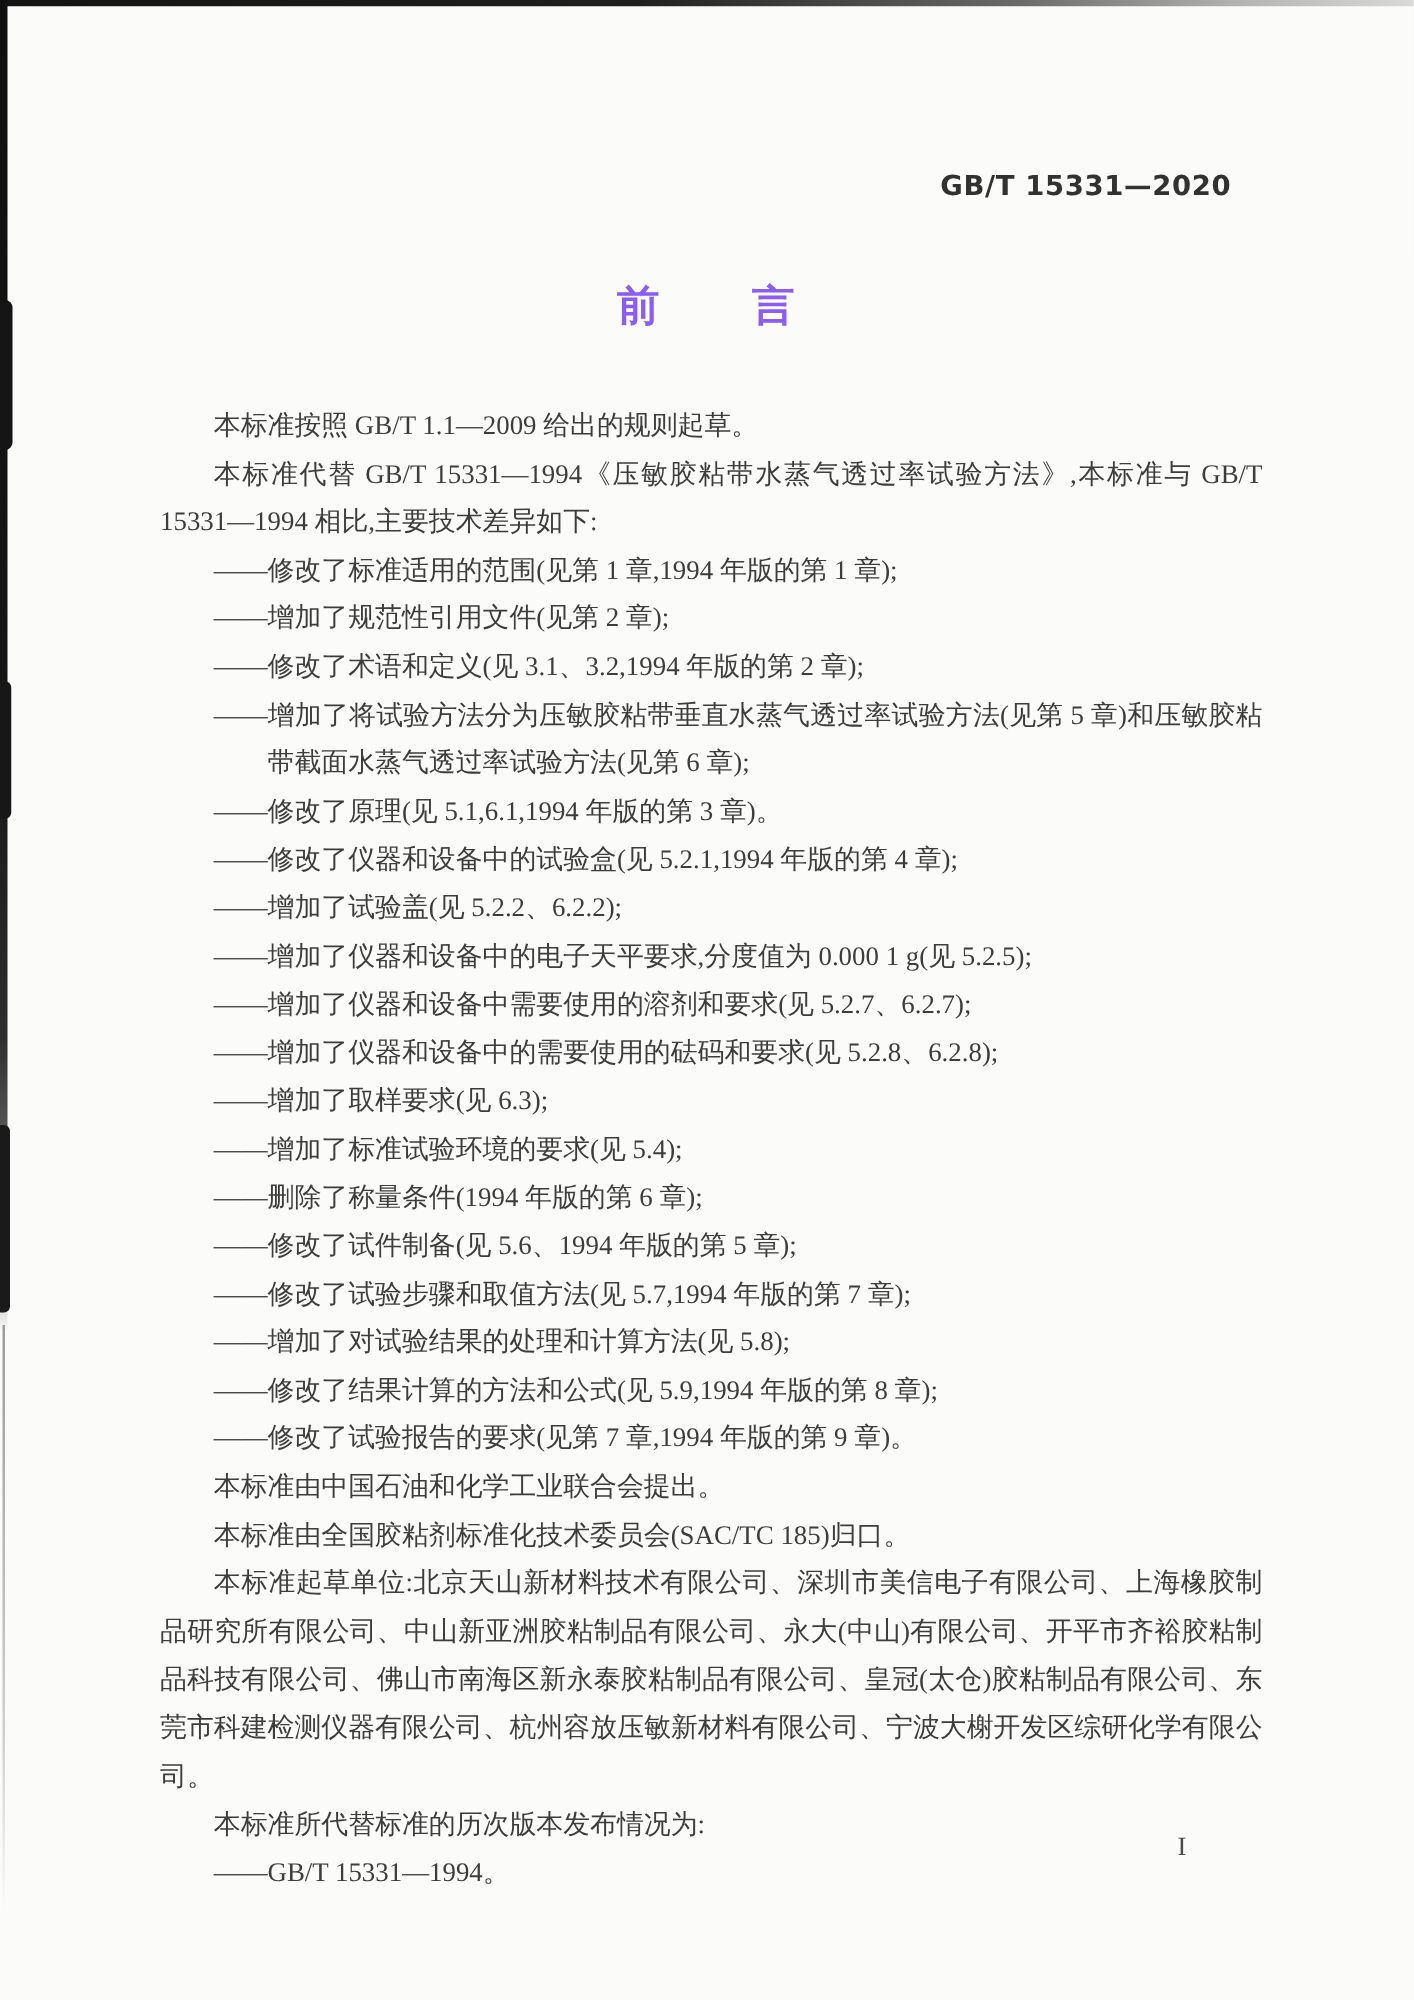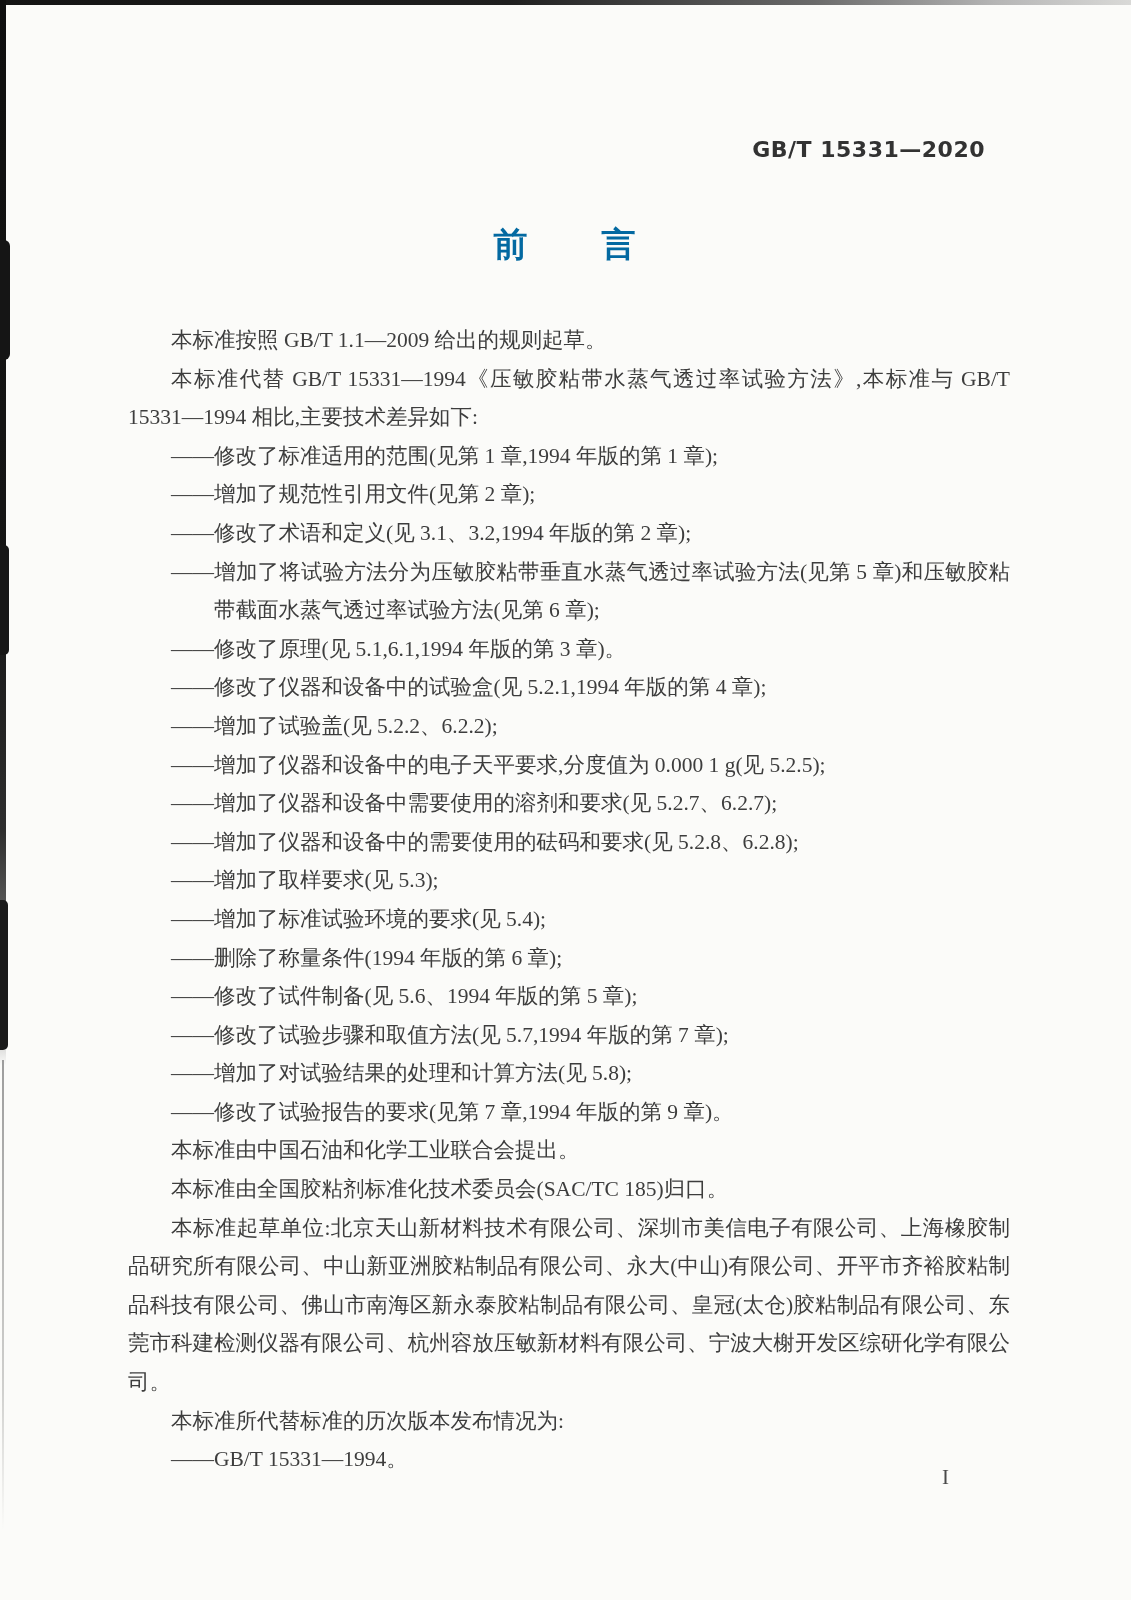--- a/index.html
+++ b/index.html
@@ -34,21 +34,21 @@
   .header-code{
     position:absolute;top:137px;right:146px;
     font-family:"DejaVu Sans","Liberation Sans",sans-serif;
     font-weight:bold;font-size:22px;letter-spacing:0.5px;
     color:#323232;
   }
   .doc-title{
     position:absolute;top:222px;left:0;width:1131px;
     text-align:center;
     font-family:"Liberation Sans","DejaVu Sans",sans-serif;
-    font-weight:bold;font-size:34px;color:#0369a1;
+    font-weight:bold;font-size:34px;color:#8b5cf6;
     letter-spacing:2px;
   }
   .content{
     position:absolute;left:128px;top:321px;width:882px;
     font-size:21.5px;line-height:38.6px;
     color:#3d3d3d;
     text-align:justify;
   }
   .para{margin:0;}
   .p-indent{text-indent:2em;}
@@ -81,26 +81,27 @@
       <div class="para p-dash">——修改了标准适用的范围(见第 1 章,1994 年版的第 1 章);</div>
       <div class="para p-dash">——增加了规范性引用文件(见第 2 章);</div>
       <div class="para p-dash">——修改了术语和定义(见 3.1、3.2,1994 年版的第 2 章);</div>
       <div class="para p-dash">——增加了将试验方法分为压敏胶粘带垂直水蒸气透过率试验方法(见第 5 章)和压敏胶粘带截面水蒸气透过率试验方法(见第 6 章);</div>
       <div class="para p-dash">——修改了原理(见 5.1,6.1,1994 年版的第 3 章)。</div>
       <div class="para p-dash">——修改了仪器和设备中的试验盒(见 5.2.1,1994 年版的第 4 章);</div>
       <div class="para p-dash">——增加了试验盖(见 5.2.2、6.2.2);</div>
       <div class="para p-dash">——增加了仪器和设备中的电子天平要求,分度值为 0.000 1 g(见 5.2.5);</div>
       <div class="para p-dash">——增加了仪器和设备中需要使用的溶剂和要求(见 5.2.7、6.2.7);</div>
       <div class="para p-dash">——增加了仪器和设备中的需要使用的砝码和要求(见 5.2.8、6.2.8);</div>
-      <div class="para p-dash">——增加了取样要求(见 5.3);</div>
+      <div class="para p-dash">——增加了取样要求(见 6.3);</div>
       <div class="para p-dash">——增加了标准试验环境的要求(见 5.4);</div>
       <div class="para p-dash">——删除了称量条件(1994 年版的第 6 章);</div>
       <div class="para p-dash">——修改了试件制备(见 5.6、1994 年版的第 5 章);</div>
       <div class="para p-dash">——修改了试验步骤和取值方法(见 5.7,1994 年版的第 7 章);</div>
       <div class="para p-dash">——增加了对试验结果的处理和计算方法(见 5.8);</div>
+      <div class="para p-dash">——修改了结果计算的方法和公式(见 5.9,1994 年版的第 8 章);</div>
       <div class="para p-dash">——修改了试验报告的要求(见第 7 章,1994 年版的第 9 章)。</div>
       <div class="para p-indent">本标准由中国石油和化学工业联合会提出。</div>
       <div class="para p-indent">本标准由全国胶粘剂标准化技术委员会(SAC/TC 185)归口。</div>
       <div class="para p-indent">本标准起草单位:北京天山新材料技术有限公司、深圳市美信电子有限公司、上海橡胶制品研究所有限公司、中山新亚洲胶粘制品有限公司、永大(中山)有限公司、开平市齐裕胶粘制品科技有限公司、佛山市南海区新永泰胶粘制品有限公司、皇冠(太仓)胶粘制品有限公司、东莞市科建检测仪器有限公司、杭州容放压敏新材料有限公司、宁波大榭开发区综研化学有限公司。</div>
       <div class="para p-indent">本标准所代替标准的历次版本发布情况为:</div>
       <div class="para p-dash">——GB/T 15331—1994。</div>
     </div>
 
   <div class="page-number">I</div>
 

